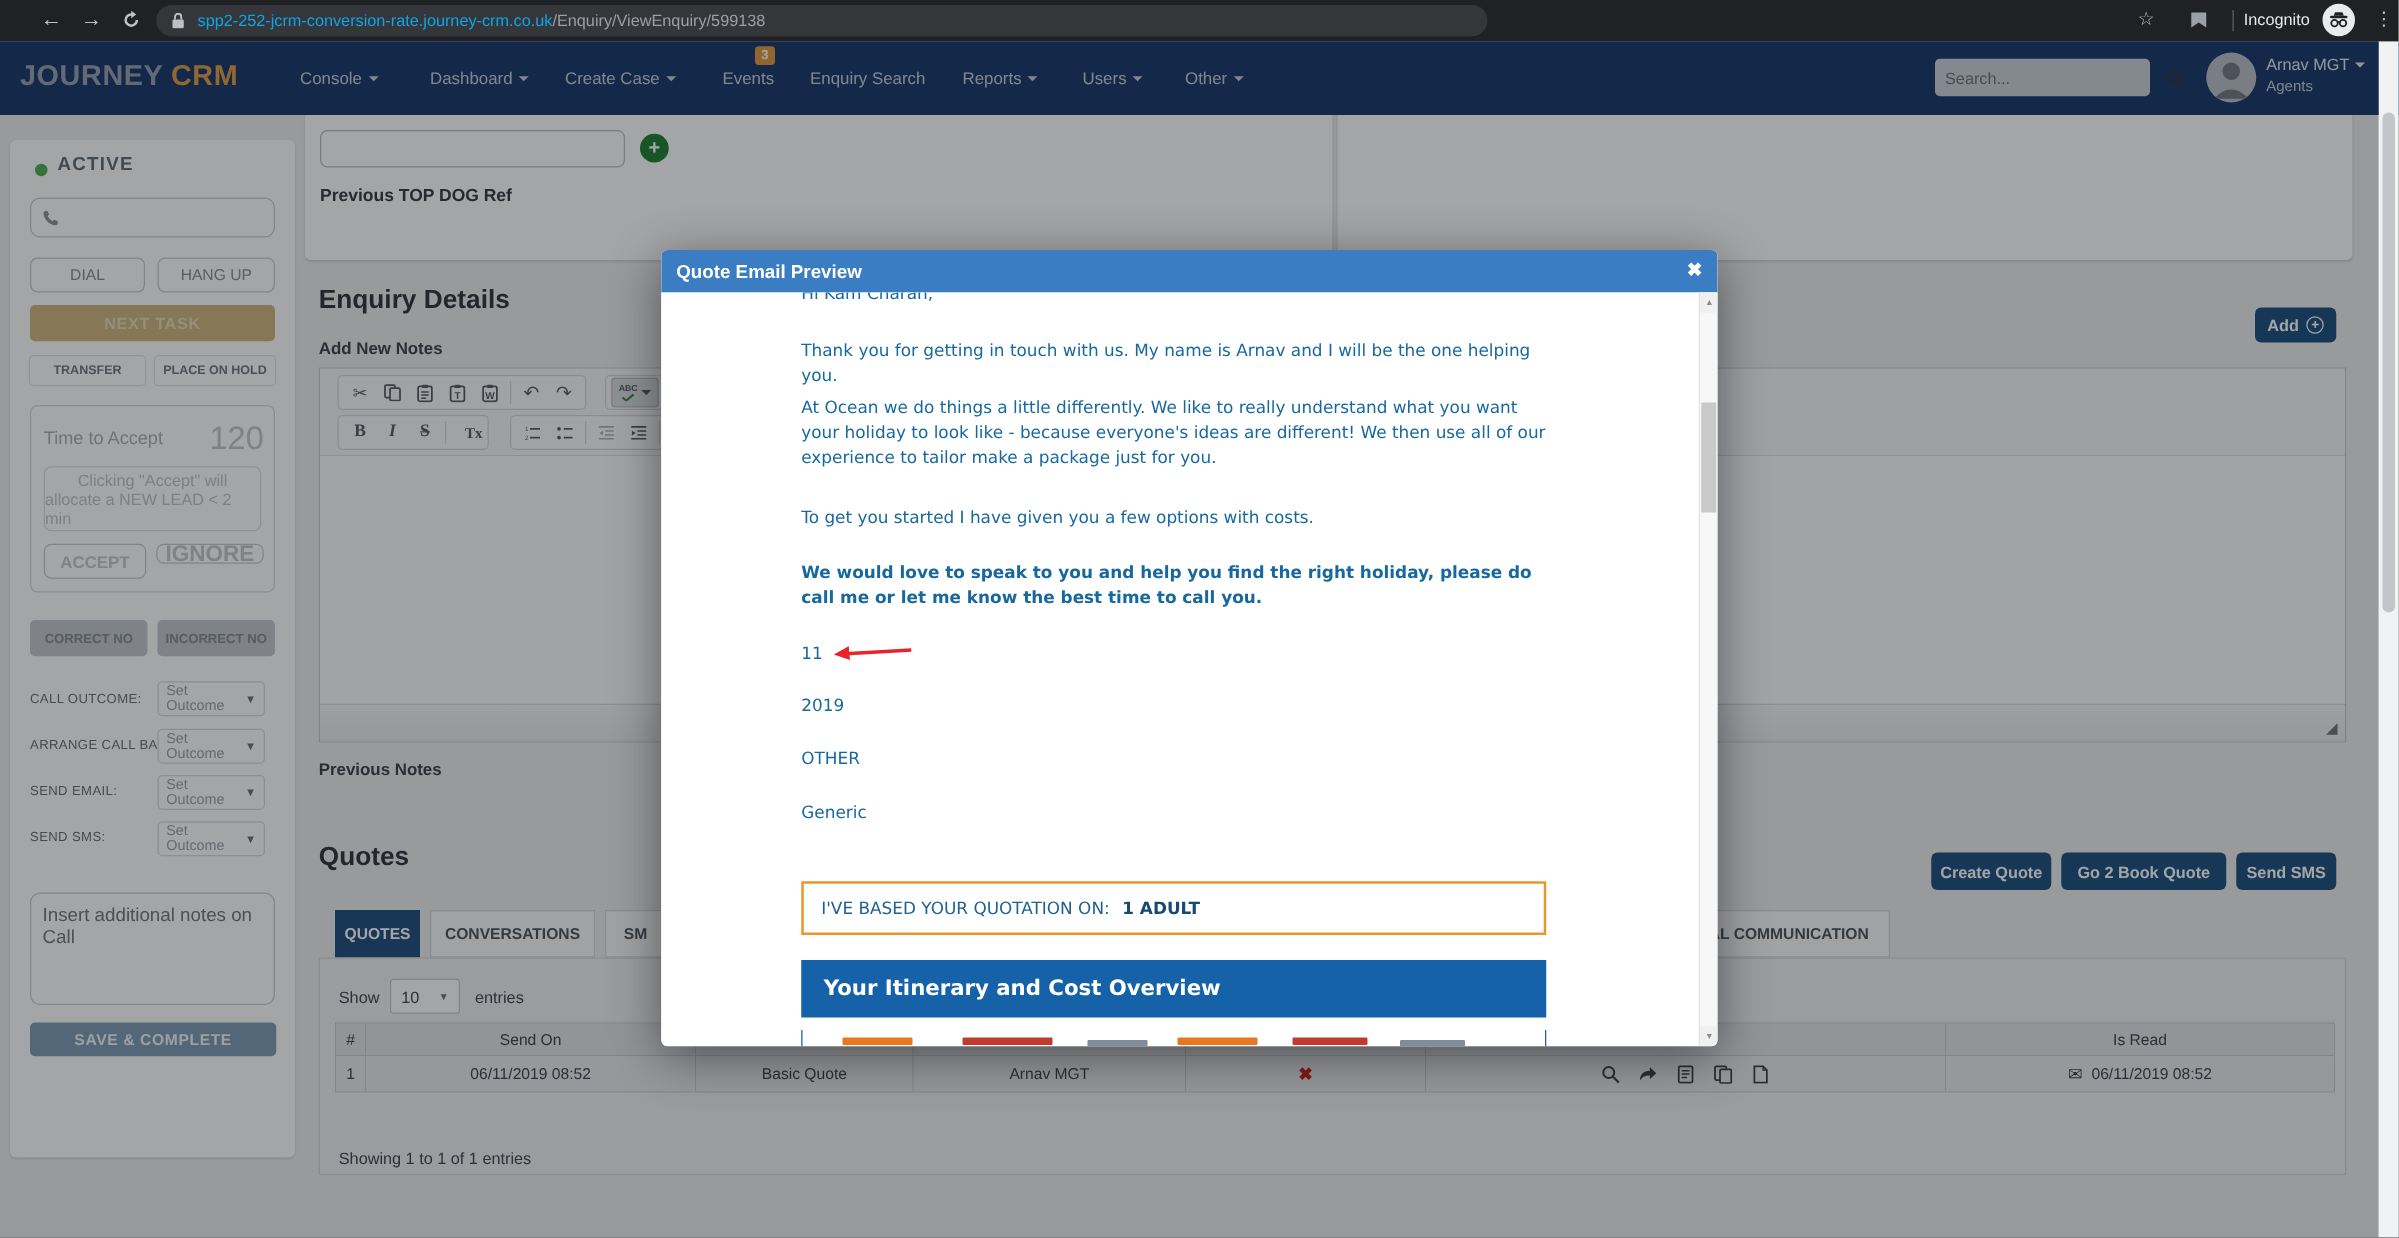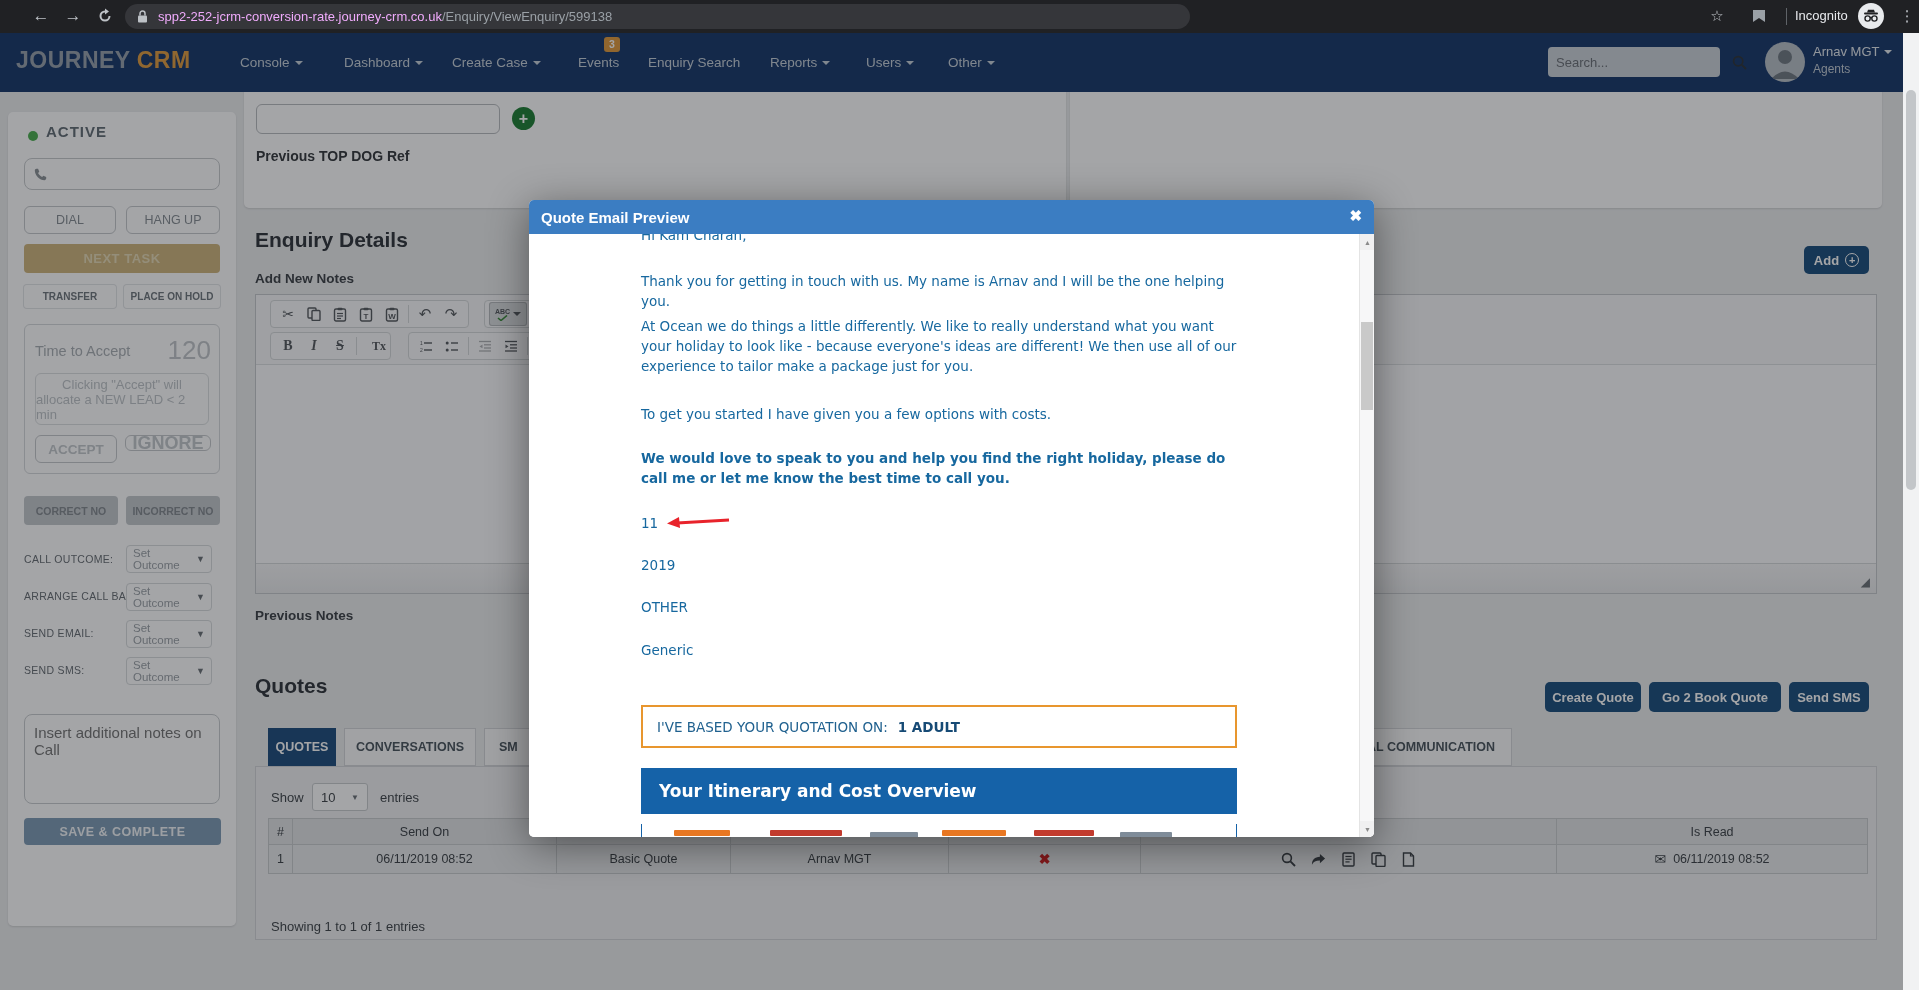--- a/index.html
+++ b/index.html
@@ -7,21 +7,21 @@
   #root {
     position:relative; width:1919px; height:990px; overflow:hidden;
     font-family:"Liberation Sans", sans-serif; background:#ecedee;
   }
   .abs { position:absolute; }
 
   
   .chrome { position:absolute; left:0; top:0; width:1919px; height:33px; background:#202124; z-index:60; }
   .chrome .navbtn { position:absolute; top:5px; width:22px; height:22px; color:#bdc1c6; font-size:17px; line-height:22px; text-align:center; }
   .urlpill { position:absolute; left:125px; top:4px; width:1065px; height:25px; background:#35363a; border-radius:13px; display:flex; align-items:center; padding:0 12px; }
-  .urlhost { color:#f0abfc; font-size:13px; }
+  .urlhost { color:#0ea5e9; font-size:13px; }
   .urlpath { color:#9aa0a6; font-size:13px; }
   .incog-txt { position:absolute; left:1795px; top:8px; color:#e8eaed; font-size:13px; }
   .incog-av { position:absolute; left:1858px; top:3px; width:26px; height:26px; border-radius:50%; background:#e8eaed; display:flex; align-items:center; justify-content:center; }
   .chromediv { position:absolute; left:1786px; top:8px; width:1px; height:17px; background:#5f6368; }
 
   
   .navbar { position:absolute; left:0; top:33px; width:1919px; height:59px; background:#18386a; z-index:1;padding-left:24px; }
   .brand { position:absolute; left:16px; top:14px; font-size:23px; font-weight:bold; letter-spacing:.5px; }
   .brand .b1 { color:#97a1ac; } .brand .b2 { color:#df9c3f; margin-left:6px; }
   .navitem { position:absolute; top:0; height:59px; display:flex; align-items:center; color:#c6cfd8; font-size:13.5px; cursor:pointer; }

